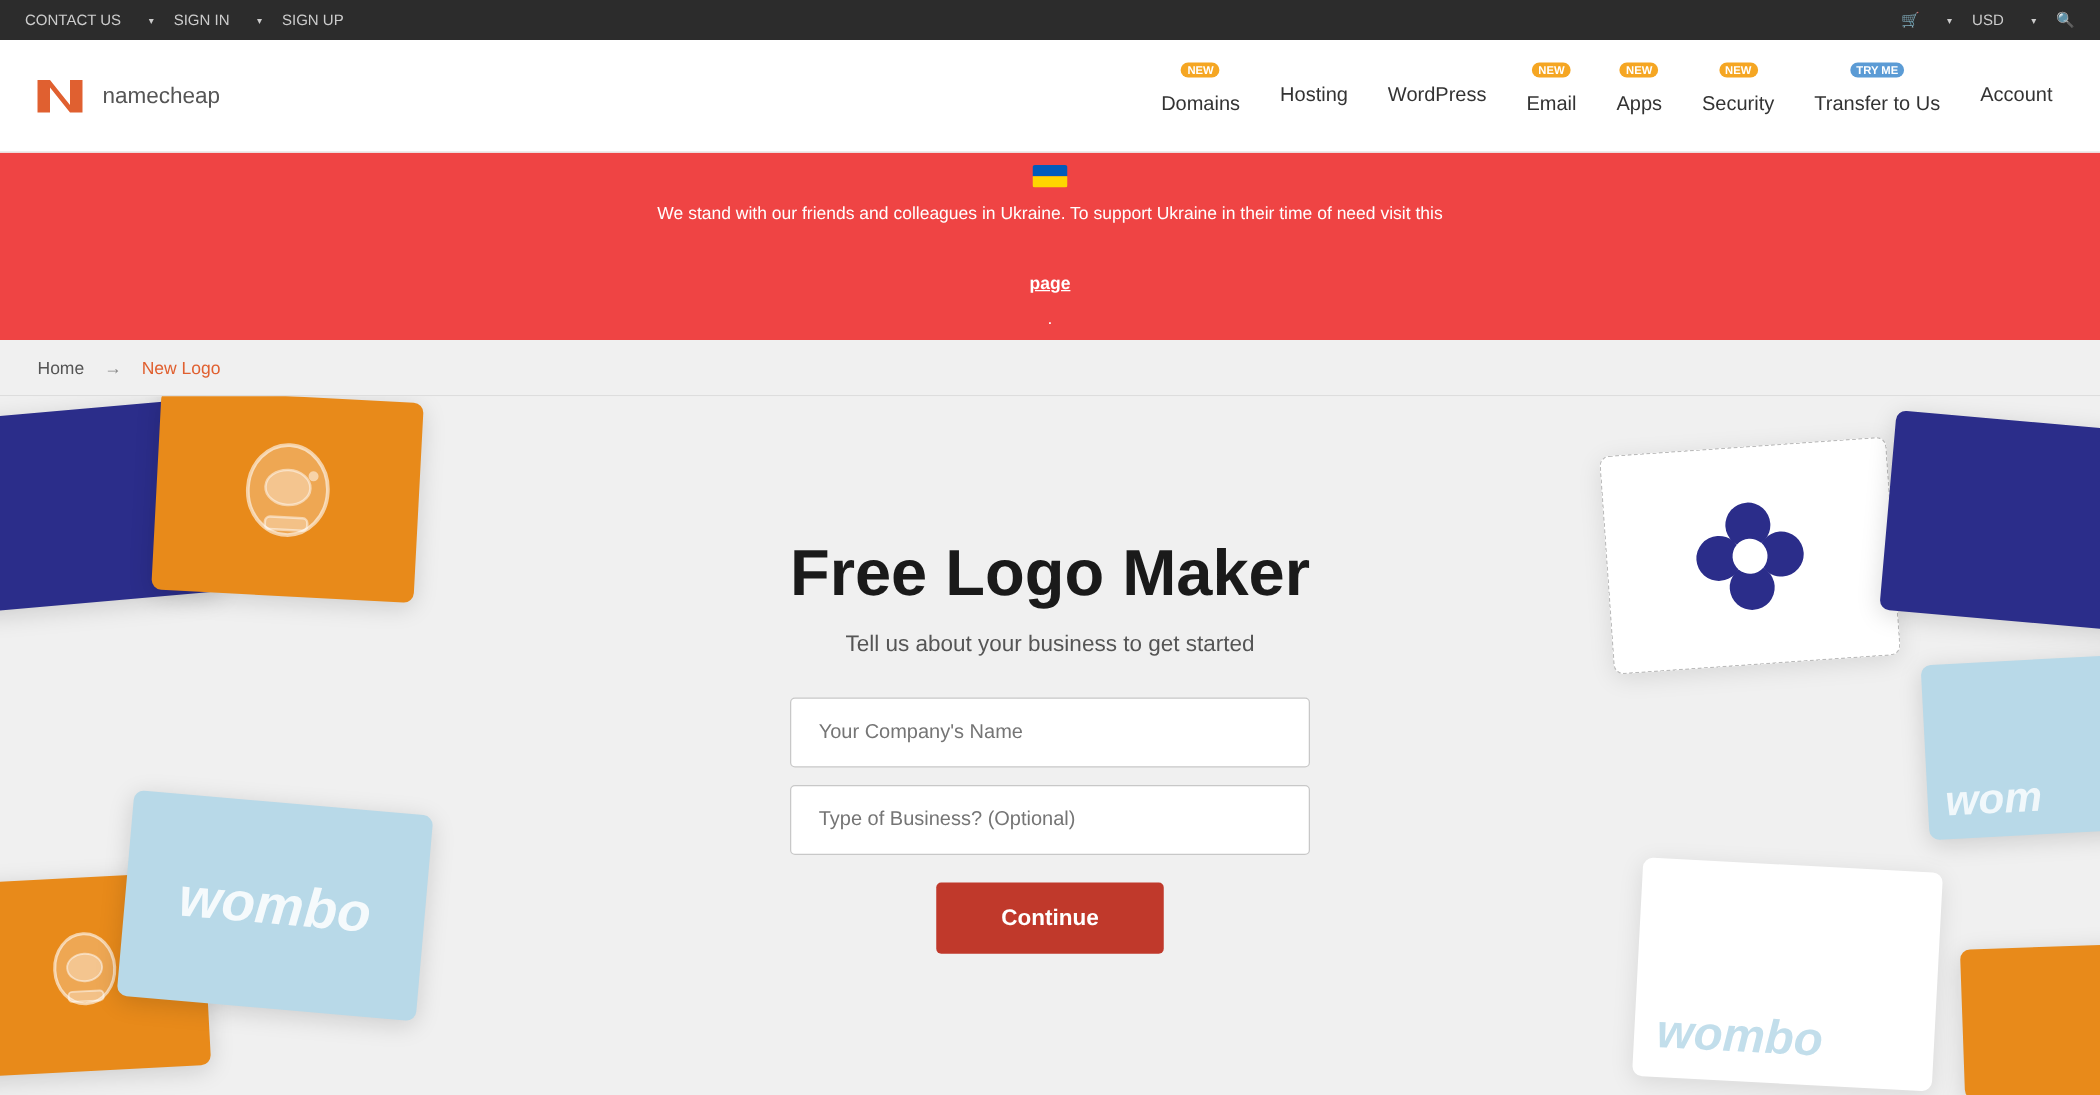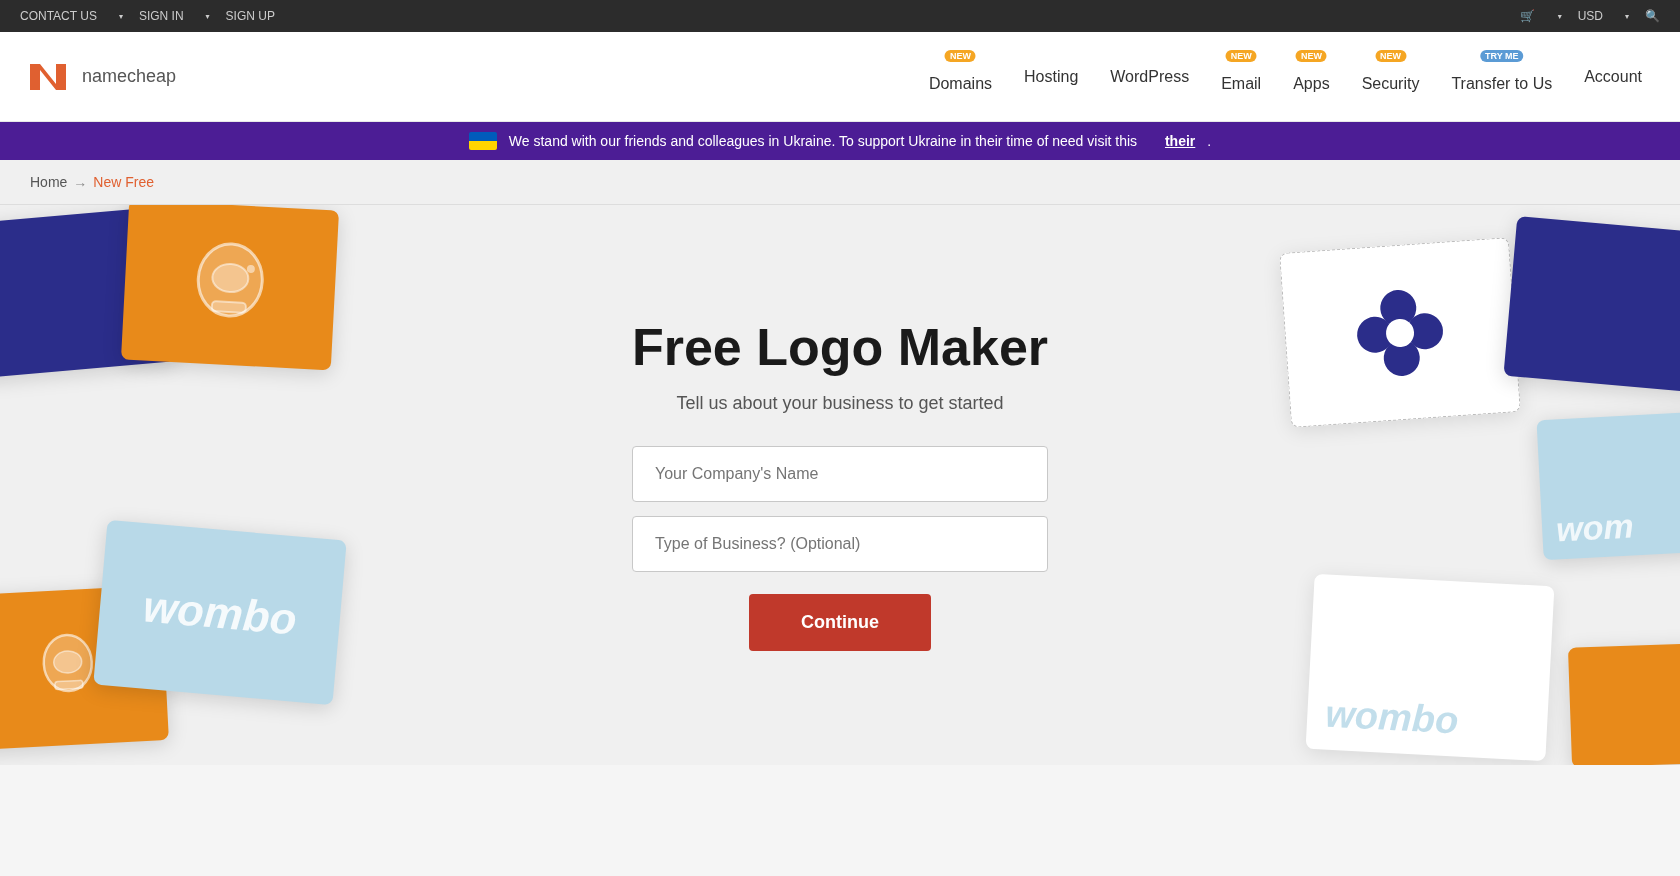--- a/index.html
+++ b/index.html
@@ -56,28 +56,29 @@
       padding: 1px 5px;
       border-radius: 8px;
       text-transform: uppercase;
     }
     .badge-new { background: #f5a623; color: #fff; }
     .badge-tryme { background: #5b9bd5; color: #fff; }
     .nav-item-label { margin-top: 14px; }
 
     
     .ukraine-banner {
-      background: #4c1d95;
+      background: #ef4444;
       color: #fff;
       display: flex;
       align-items: center;
       justify-content: center;
       padding: 10px 20px;
       font-size: 14px;
       gap: 12px;
+      flex-direction: column;
     }
     .ukraine-flag {
       display: flex;
       flex-direction: column;
       width: 28px;
       height: 18px;
       overflow: hidden;
       border-radius: 2px;
     }
     .flag-blue { background: #005BBB; height: 9px; }
@@ -85,21 +86,21 @@
     .ukraine-banner a { color: #fff; font-weight: 700; }
 
     
     .breadcrumb {
       background: #f0f0f0;
       padding: 14px 30px;
       font-size: 14px;
       color: #555;
       display: flex;
       align-items: center;
-      gap: 6px;
+      gap: 16px;
       border-bottom: 1px solid #ddd;
     }
     .breadcrumb a { color: #555; text-decoration: none; }
     .breadcrumb-arrow { color: #888; }
     .breadcrumb-current { color: #e06030; font-weight: 500; }
 
     
     .hero {
       position: relative;
       min-height: 560px;
@@ -332,27 +333,27 @@
     </a>
   </div>
 </nav>
 
 <div class="ukraine-banner">
   <div class="ukraine-flag">
     <div class="flag-blue"></div>
     <div class="flag-yellow"></div>
   </div>
   <span>We stand with our friends and colleagues in Ukraine. To support Ukraine in their time of need visit this</span>
-  &nbsp;<a href="#">their</a>.
+  &nbsp;<a href="#">page</a>.
 </div>
 
 <div class="breadcrumb">
   <a>Home</a>
   <span class="breadcrumb-arrow">→</span>
-  <span class="breadcrumb-current">New Free</span>
+  <span class="breadcrumb-current">New Logo</span>
 </div>
 
 <div class="hero">
 
   <div class="cards-left">
 
     <div class="card card-blue-topleft" style="background:#2b2d8a; width:200px; height:155px; top:10px; left:0; transform:rotate(-5deg);">
     </div>
 
     <div class="card card-orange-top" style="background:#e88a1a; width:210px; height:160px; top:0; left:155px; transform:rotate(3deg); display:flex; align-items:center; justify-content:center;">

